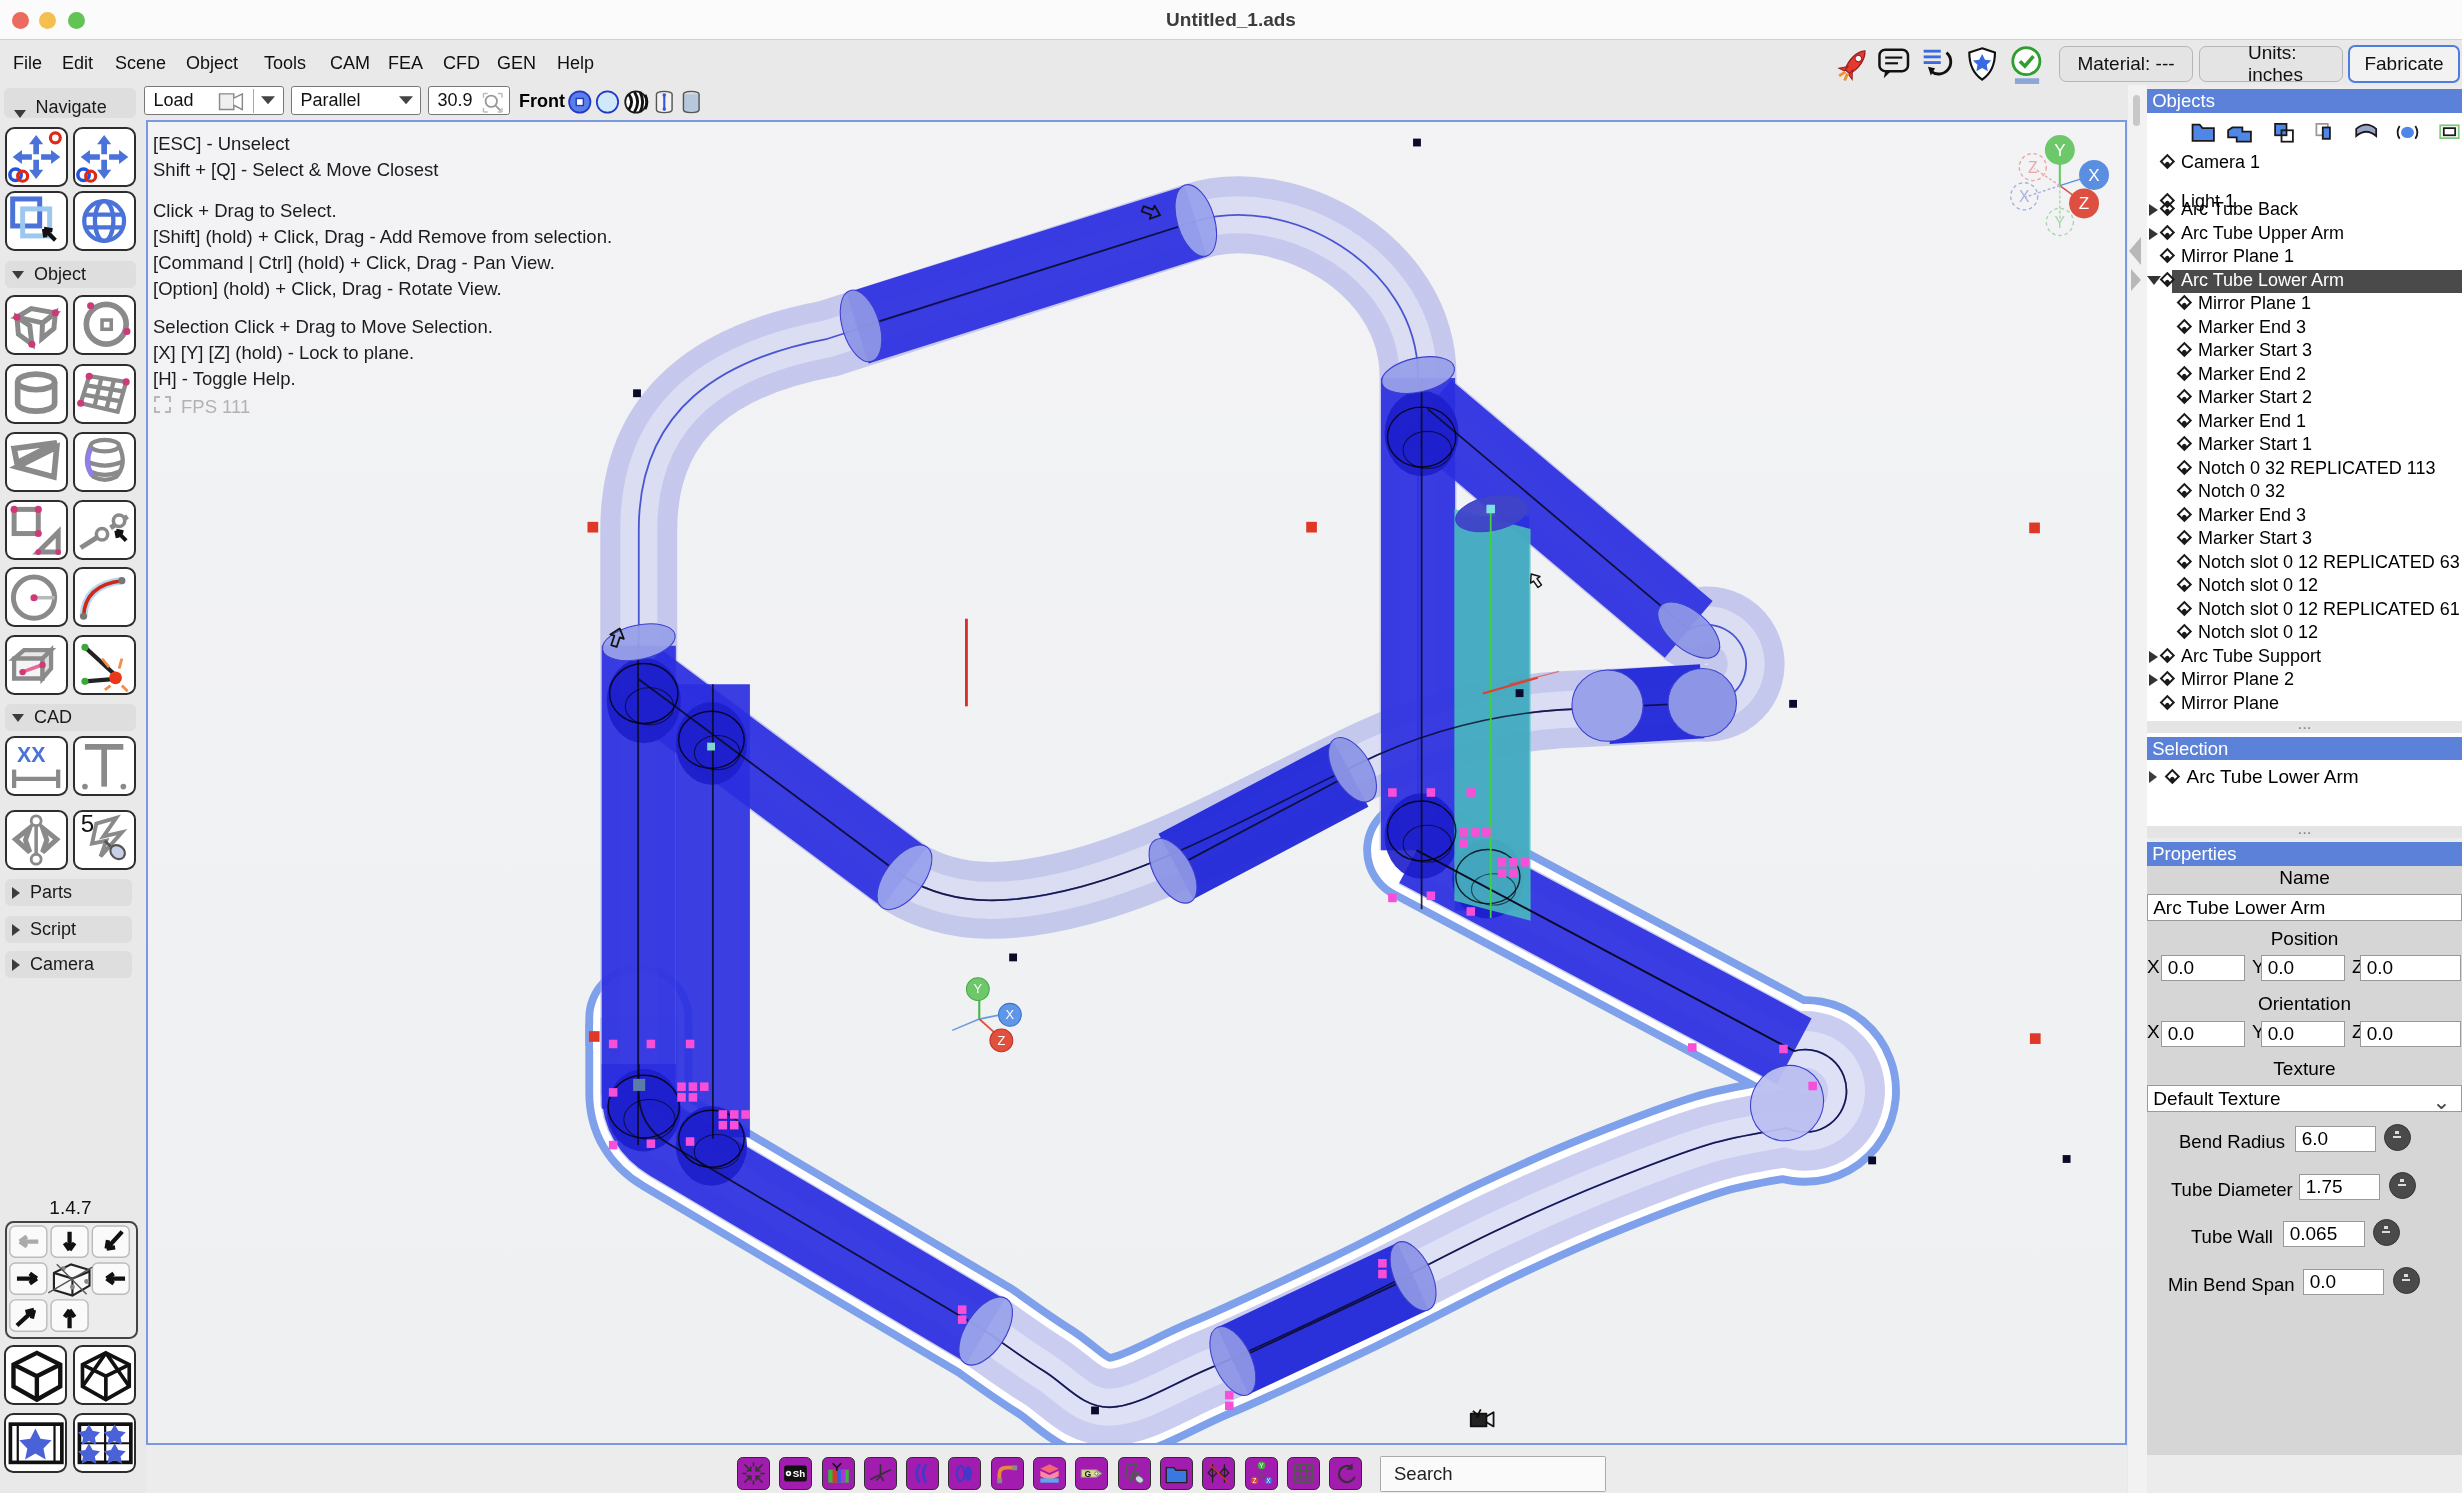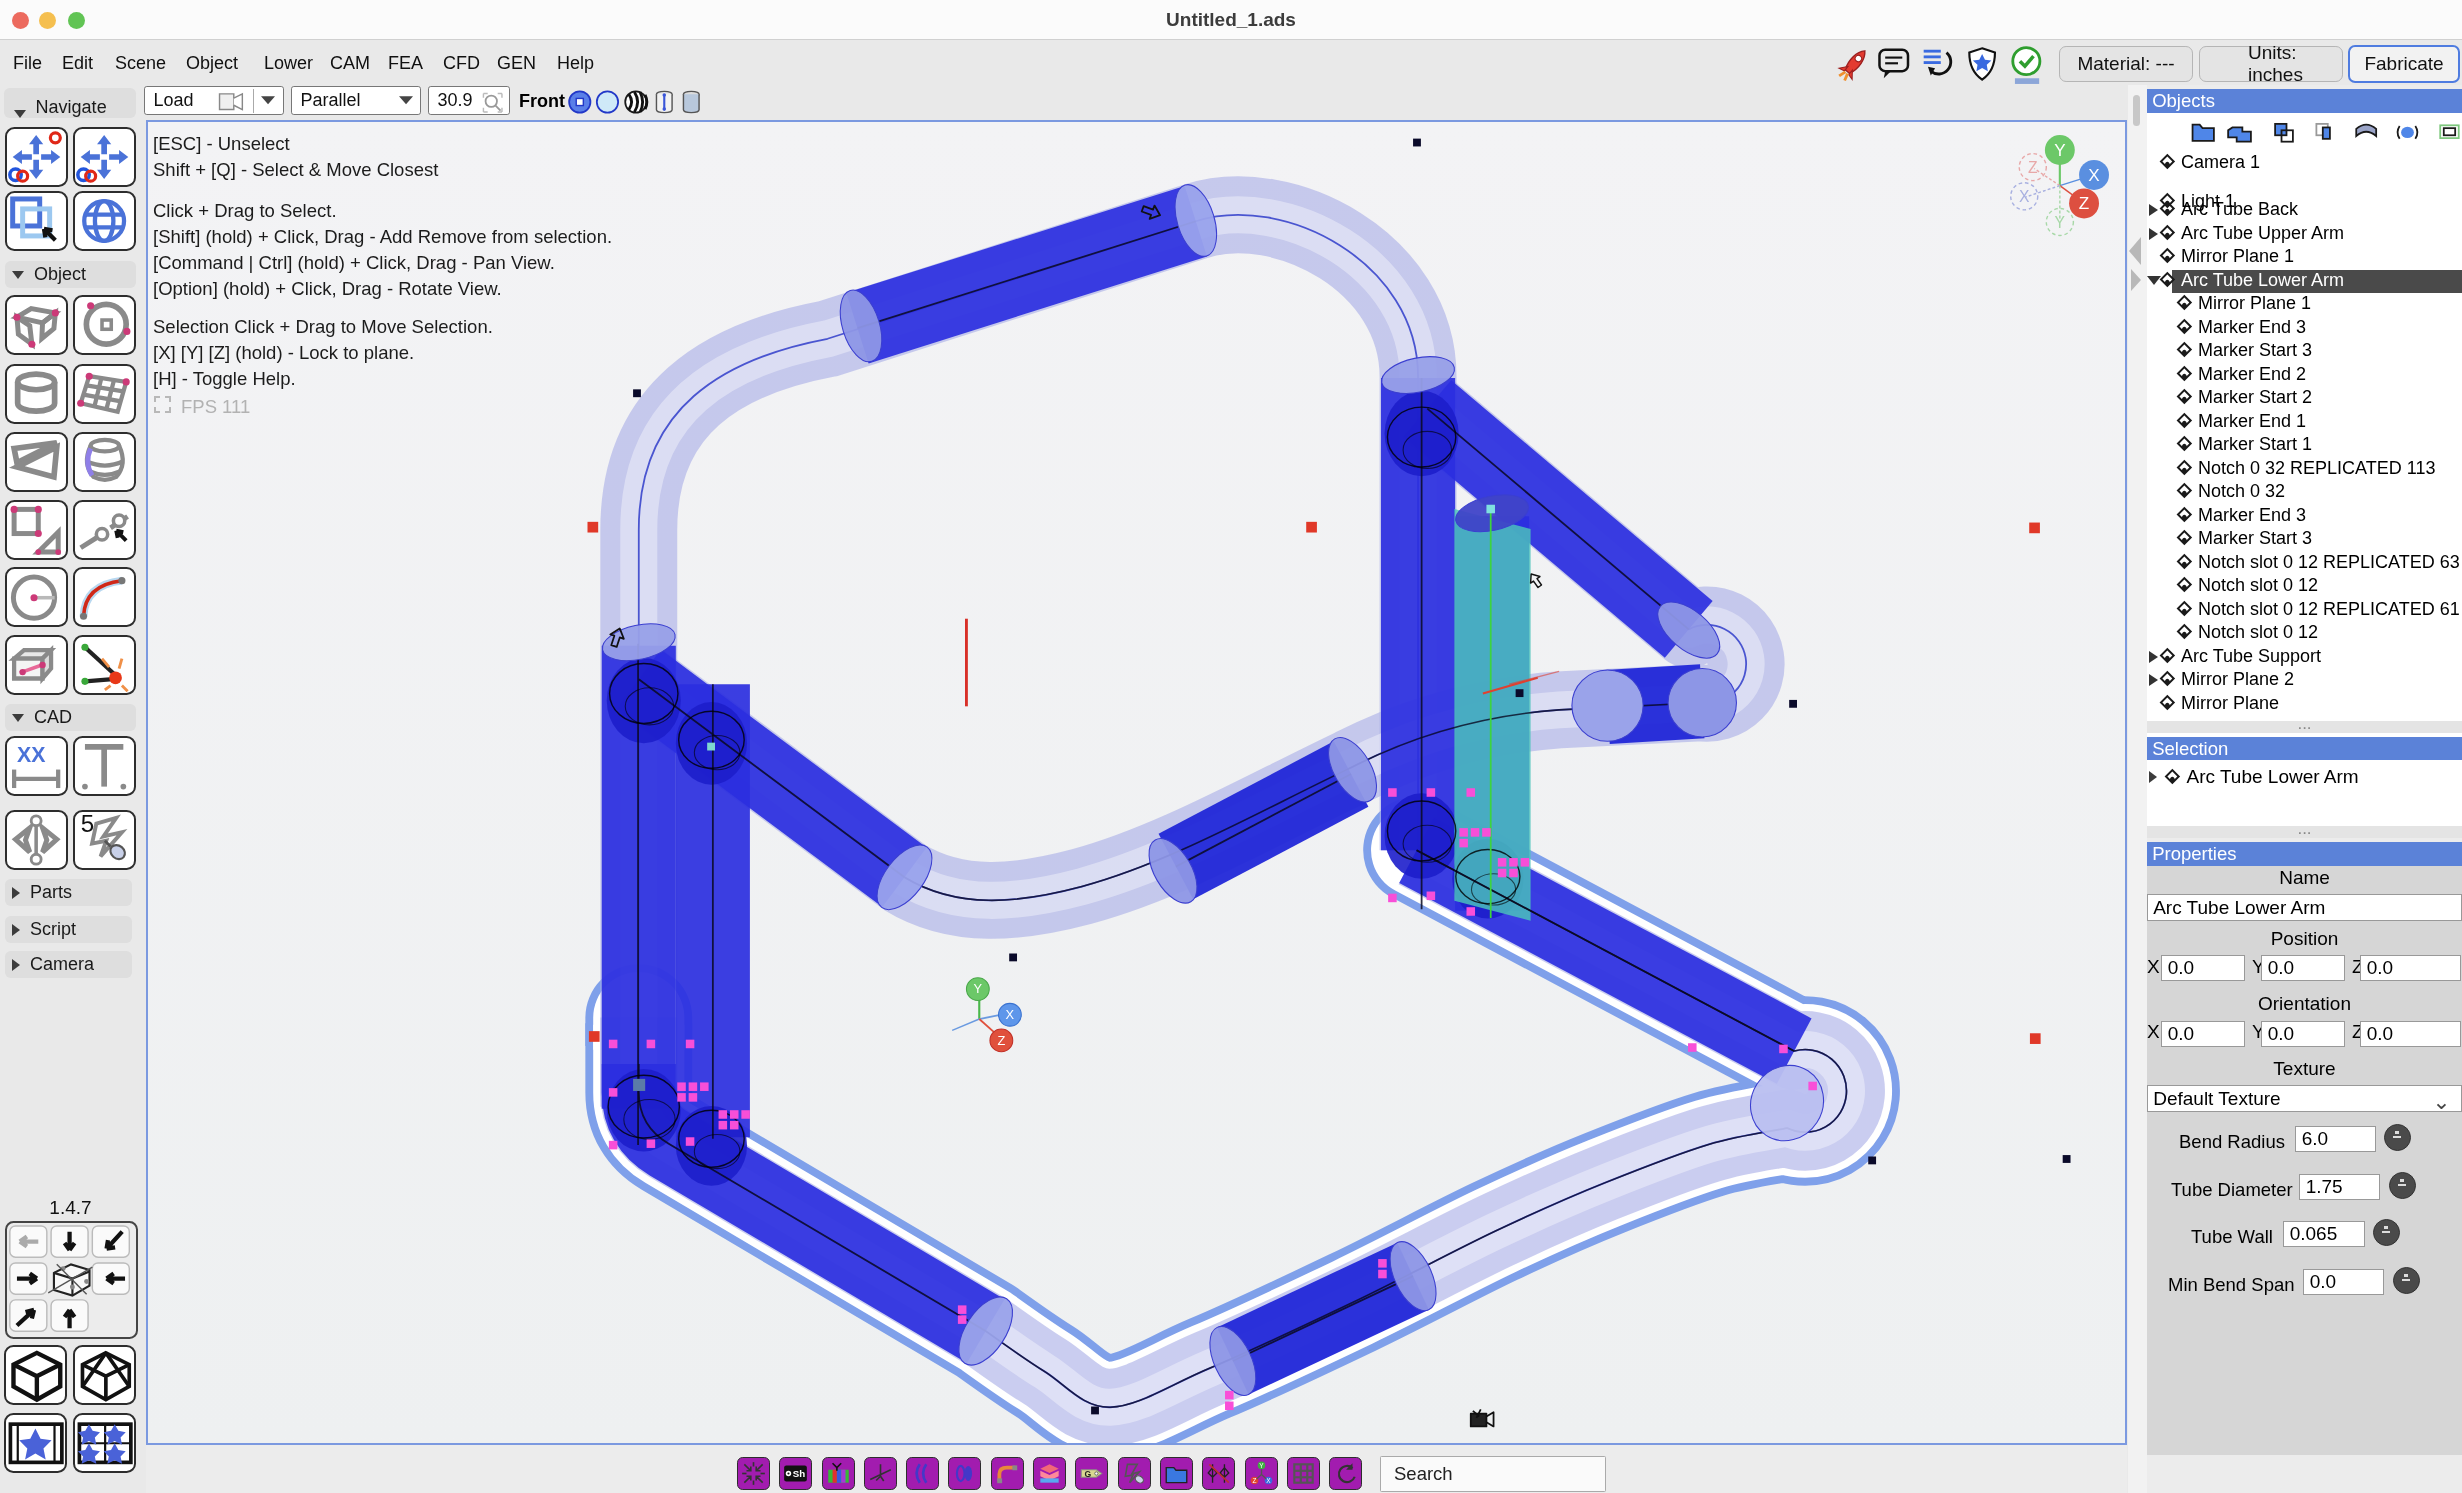--- a/index.html
+++ b/index.html
@@ -38,21 +38,21 @@
   <div class="tl" style="left:12px;background:#ec6a5e;"></div>
   <div class="tl" style="left:39px;background:#f5bf4f;"></div>
   <div class="tl" style="left:68px;background:#61c454;"></div>
   <div id="title">Untitled_1.ads</div>
 </div>
 <div id="menubar">
   <span class="mi" style="left:13px;">File</span>
   <span class="mi" style="left:62px;">Edit</span>
   <span class="mi" style="left:115px;">Scene</span>
   <span class="mi" style="left:186px;">Object</span>
-  <span class="mi" style="left:264px;">Lower</span>
+  <span class="mi" style="left:264px;">Tools</span>
   <span class="mi" style="left:330px;">CAM</span>
   <span class="mi" style="left:388px;">FEA</span>
   <span class="mi" style="left:443px;">CFD</span>
   <span class="mi" style="left:497px;">GEN</span>
   <span class="mi" style="left:557px;">Help</span>
   <svg class="abs" style="left:1831px;top:2.8px;" width="221" height="40" viewBox="0 0 310 56">
 <g transform="translate(8,2) rotate(40 24 26)">
         <path d="M24 2 C32 10 34 26 28 40 L20 40 C14 26 16 10 24 2 z" fill="#e33b30" stroke="#9c1f1f" stroke-width="2"></path>
         <circle cx="24" cy="16" r="4.5" fill="#fff" stroke="#9c1f1f" stroke-width="1.5"></circle>
         <path d="M20 34 l-8 10 8 -2 z M28 34 l8 10 -8 -2 z" fill="#e33b30" stroke="#9c1f1f" stroke-width="1.5"></path>

